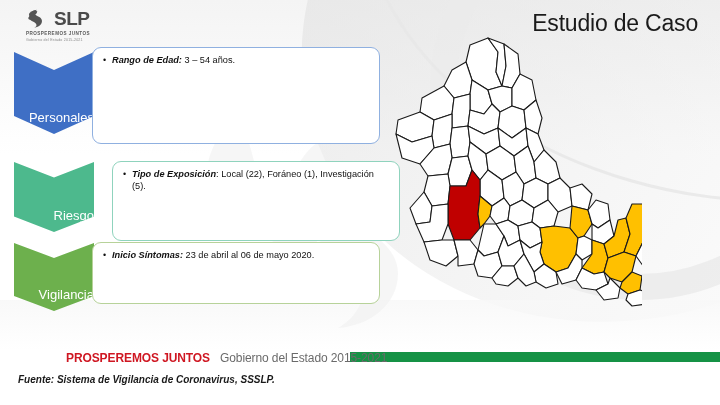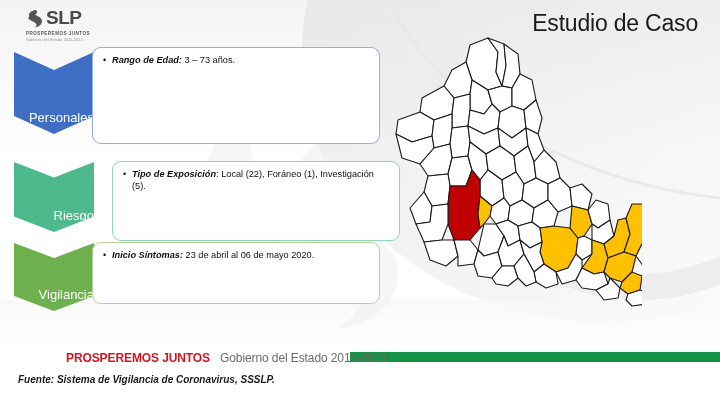--- a/index.html
+++ b/index.html
@@ -61,21 +61,21 @@
     width: 720px; height: 50px;
     background: linear-gradient(180deg, rgba(248,248,248,0.9), rgba(255,255,255,0));
   }
 
   
   .logo {
     position: absolute;
     left: 26px; top: 8px;
     width: 108px;
   }
-  .logo-row { display: flex; gap: 0; }
+  .logo-row { display: flex; align-items: center; gap: 8px; }
   .logo-mark { width: 20px; height: 20px; }
   .logo-word {
     font-size: 19px;
     font-weight: bold;
     letter-spacing: -0.5px;
     color: #4b4b4b;
     line-height: 1;
   }
   .logo-sub1 {
     font-size: 4.6px;
@@ -231,21 +231,21 @@
   <div class="chev chev-2">
     <span>Riesgo</span>
   </div>
   <div class="chev chev-3">
     <span>Vigilancia</span>
   </div>
 
   <div class="box box-1">
     <ul class="bullets">
       <li>
-        <span class="lead">Rango de Edad:</span><span>  3 – 73 años.</span>
+        <span class="lead">Rango de Edad:</span><span>  3 – 54 años.</span>
       </li>
     </ul>
   </div>
 
   <div class="box box-2">
     <ul class="bullets">
       <li>
         <span class="lead">Tipo de Exposición</span><span>: Local (22), Foráneo (1), Investigación (5).</span>
       </li>
     </ul>

